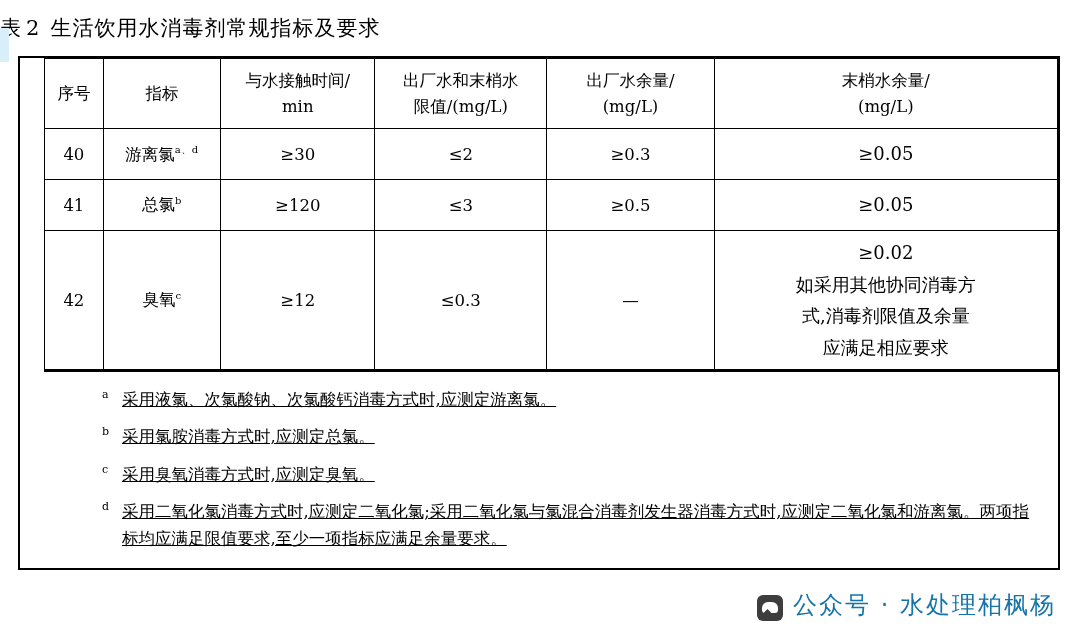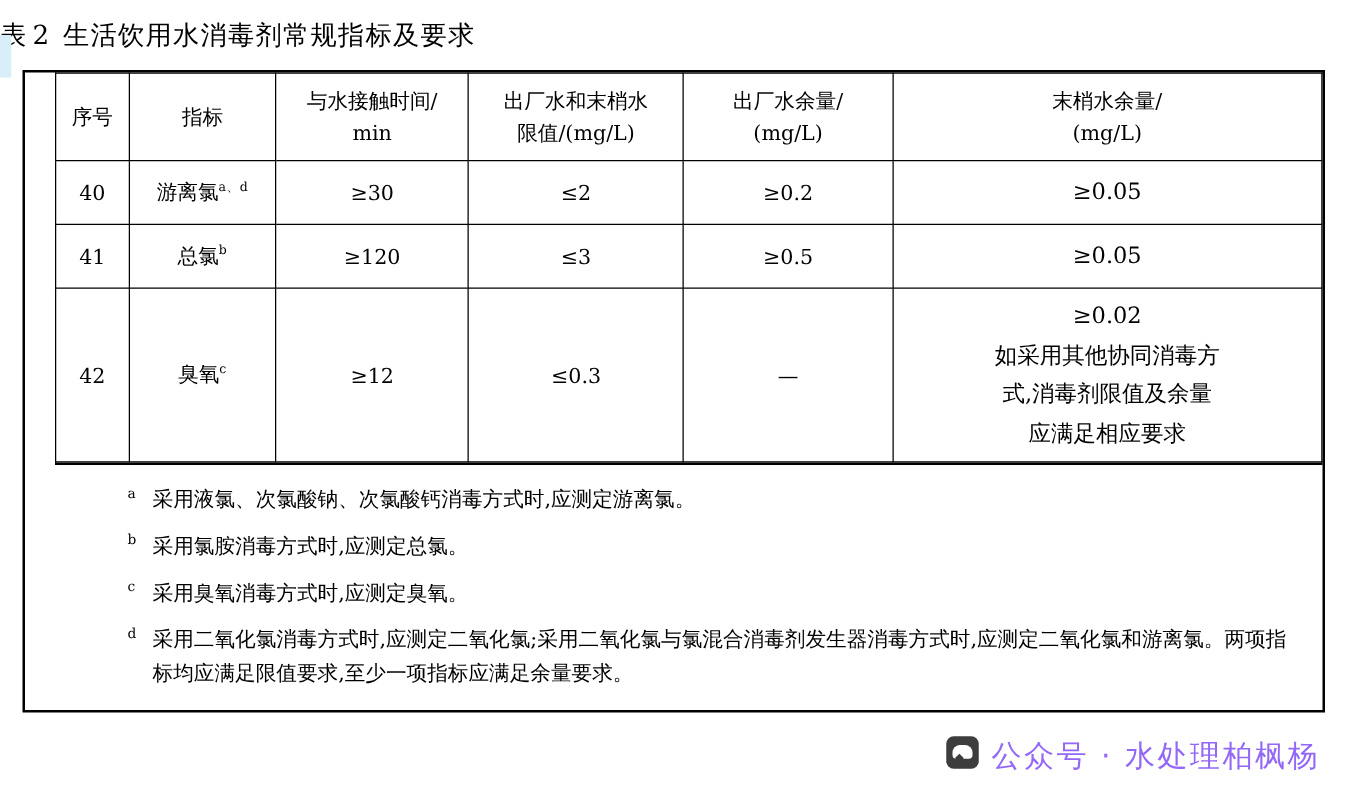--- a/index.html
+++ b/index.html
@@ -88,30 +88,31 @@
   .note .marker {
     width: 20px;
     flex: 0 0 20px;
     font-size: 11px;
     line-height: 1.2;
     padding-top: 2px;
     text-align: left;
   }
   .note .text {
     flex: 1;
+    text-decoration: underline;
   }
   .watermark {
     position: absolute;
     right: 22px;
     bottom: 8px;
     display: flex;
-    align-items: flex-start;
+    align-items: flex-end;
     gap: 10px;
     font-size: 24px;
-    color: #8b5cf6;
+    color: #0369a1;
     font-family: "DejaVu Sans", "Liberation Sans", sans-serif;
     letter-spacing: 2px;
     opacity: 0.92;
   }
   .wm-logo {
     width: 26px;
     height: 26px;
     border-radius: 6px;
     background: #2d2d2d;
     position: relative;
@@ -192,21 +193,21 @@
             <div>(mg/L)</div>
           </th>
         </tr>
       </thead>
       <tbody>
         <tr class="data">
           <td>40</td>
           <td><span>游离氯</span><span class="sup">a、d</span></td>
           <td>≥30</td>
           <td>≤2</td>
-          <td>≥0.2</td>
+          <td>≥0.3</td>
           <td>
             <div class="cell-multi">≥0.05</div>
           </td>
         </tr>
         <tr class="data">
           <td>41</td>
           <td><span>总氯</span><span class="sup">b</span></td>
           <td>≥120</td>
           <td>≤3</td>
           <td>≥0.5</td>

